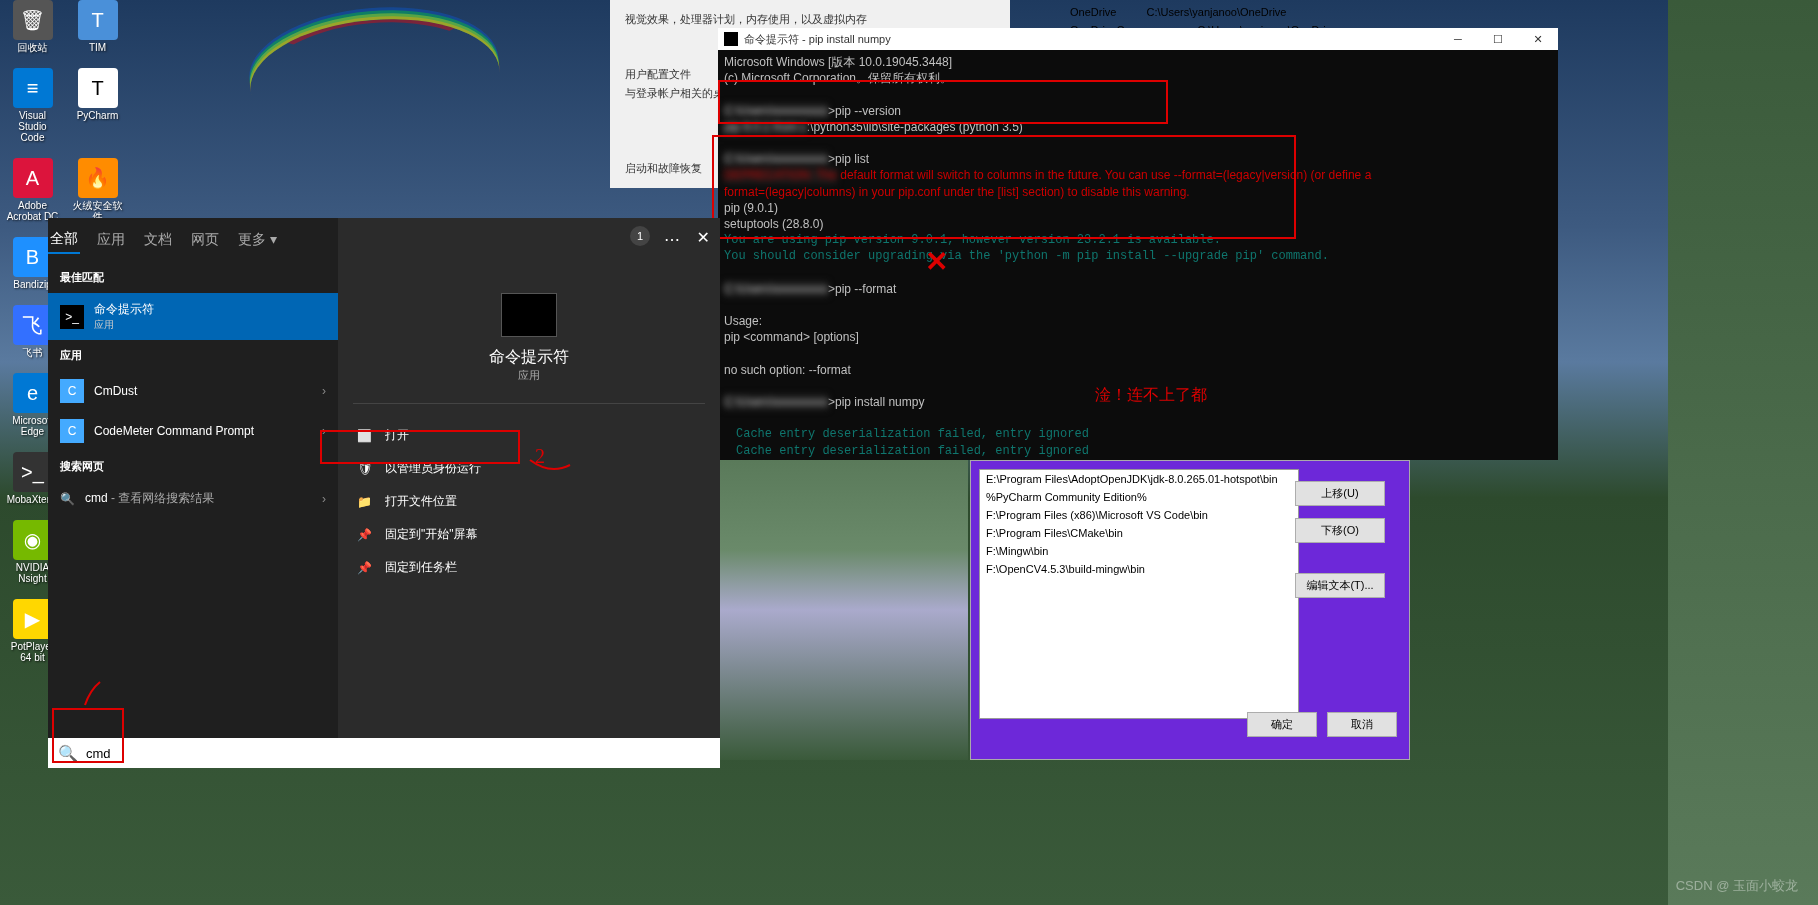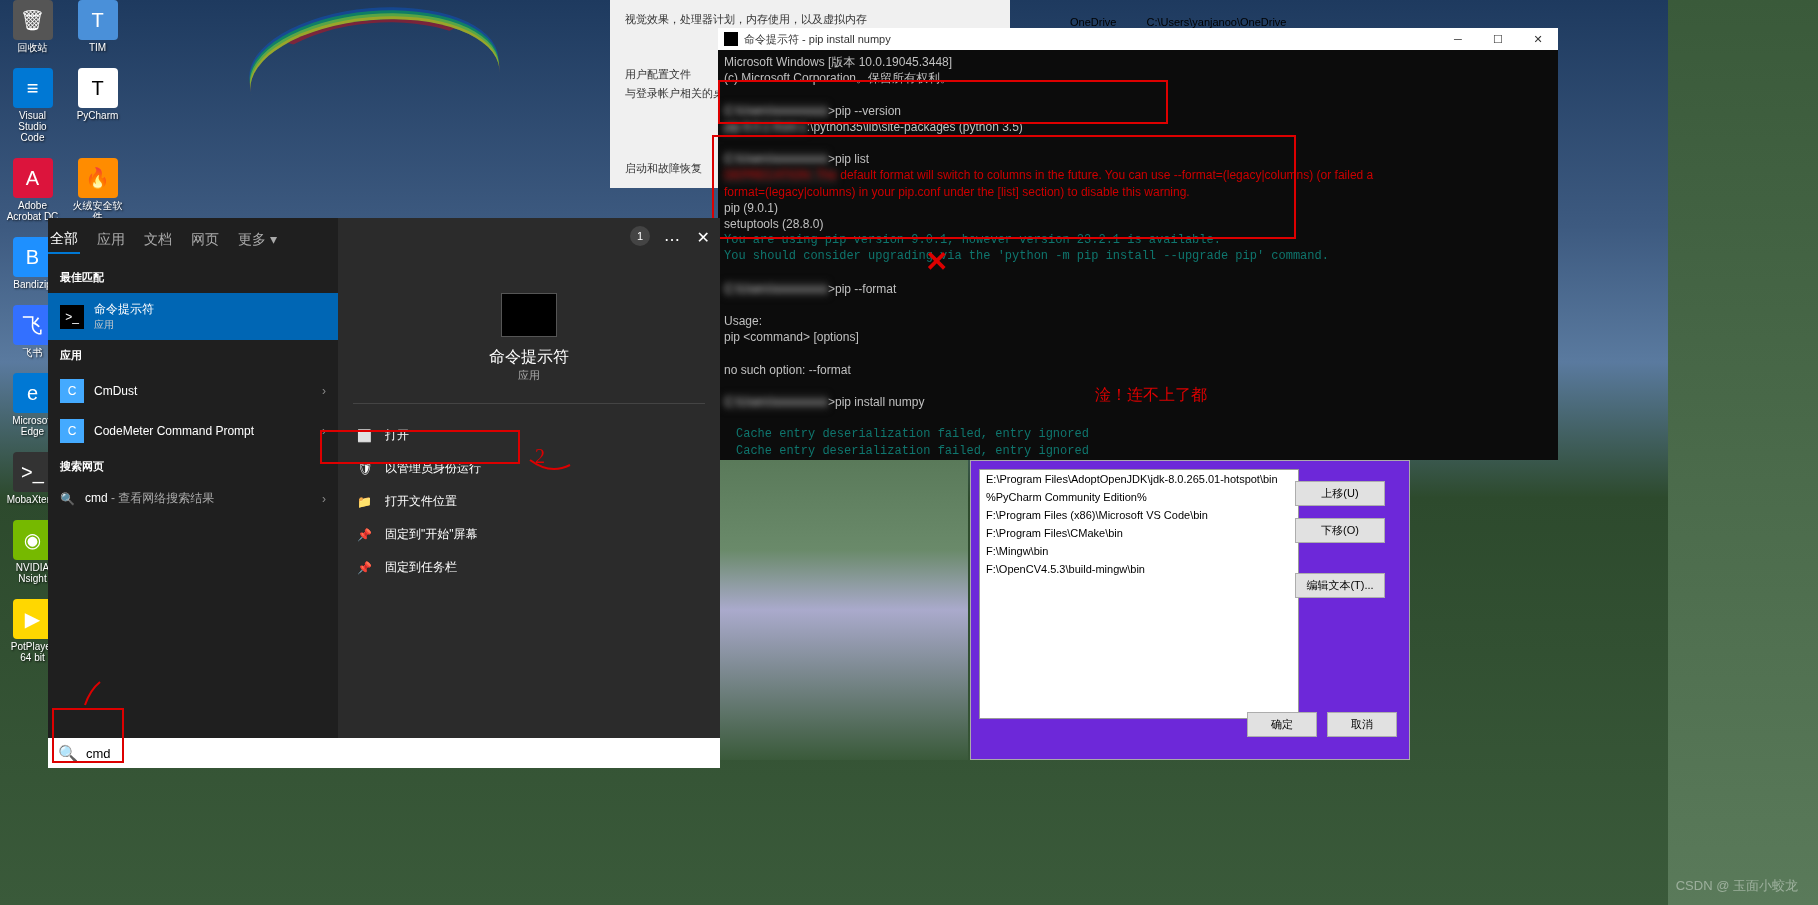--- a/index.html
+++ b/index.html
@@ -80,21 +80,21 @@
 
 .env-dialog { position: absolute; left: 970px; top: 460px; width: 440px; height: 300px; background: #6d28d9; border: 1px solid #aaa; }
 .env-list { position: absolute; left: 8px; top: 8px; width: 320px; height: 250px; background: #fff; border: 1px solid #999; overflow: hidden; font-size: 11px; }
 .env-item { padding: 3px 6px; cursor: pointer; }
 .env-buttons { position: absolute; right: 24px; top: 20px; width: 90px; }
 .env-btn { display: block; width: 100%; padding: 4px; margin-bottom: 12px; font-size: 11px; background: #e1e1e1; border: 1px solid #adadad; cursor: pointer; }
 .env-bottom { position: absolute; bottom: 10px; right: 12px; display: flex; gap: 10px; }
 
 
 .paths-list { position: absolute; left: 1070px; top: 0; font-size: 11px; color: #000; }
-.paths-row { display: flex; gap: 30px; margin: 16px 0; }
+.paths-row { display: flex; gap: 30px; margin: 6px 0; }
 
 
 .waterfall { position: absolute; left: 720px; top: 460px; width: 248px; height: 300px; background: linear-gradient(180deg, #5a7a5a 0%, #6a8a6a 30%, #aac 50%, #3a5a3a 100%); }
 
 
 .right-edge { position: absolute; right: 0; top: 0; width: 150px; height: 100%; background: linear-gradient(180deg, #3a5a3a 0%, #5a7a5a 100%); }
 
 
 .watermark { position: absolute; right: 20px; bottom: 10px; color: rgba(255,255,255,0.4); font-size: 13px; }
 
@@ -209,21 +209,21 @@
     </div>
   </div>
   <div class="cmd-body">
     <div class="cmd-white">Microsoft Windows [版本 10.0.19045.3448]</div>
     <div class="cmd-white">(c) Microsoft Corporation。保留所有权利。</div>
     <br>
     <div class="cmd-white"><span class="cmd-redacted">C:\Users\xxxxxxxxx</span><span>&gt;pip --version</span></div>
     <div class="cmd-white"><span class="cmd-redacted">pip 9.0.1 from c</span><span>:\python35\lib\site-packages (python 3.5)</span></div>
     <br>
     <div class="cmd-white"><span class="cmd-redacted">C:\Users\xxxxxxxxx</span><span>&gt;pip list</span></div>
-    <div class="cmd-red"><span class="cmd-redacted">DEPRECATION: The</span> <span>default format will switch to columns in the future. You can use --format=(legacy|columns) (or failed a</span></div>
+    <div class="cmd-red"><span class="cmd-redacted">DEPRECATION: The</span> <span>default format will switch to columns in the future. You can use --format=(legacy|version) (or define a</span></div>
     <div class="cmd-red">format=(legacy|columns) in your pip.conf under the [list] section) to disable this warning.</div>
     <div class="cmd-white">pip (9.0.1)</div>
     <div class="cmd-white">setuptools (28.8.0)</div>
     <div class="cmd-yellow">You are using pip version 9.0.1, however version 23.2.1 is available.</div>
     <div class="cmd-yellow">You should consider upgrading via the 'python -m pip install --upgrade pip' command.</div>
     <br>
     <div class="cmd-white"><span class="cmd-redacted">C:\Users\xxxxxxxxx</span><span>&gt;pip --format</span></div>
     <br>
     <div class="cmd-white">Usage:</div>
     <div class="cmd-white">  pip &lt;command&gt; [options]</div>

